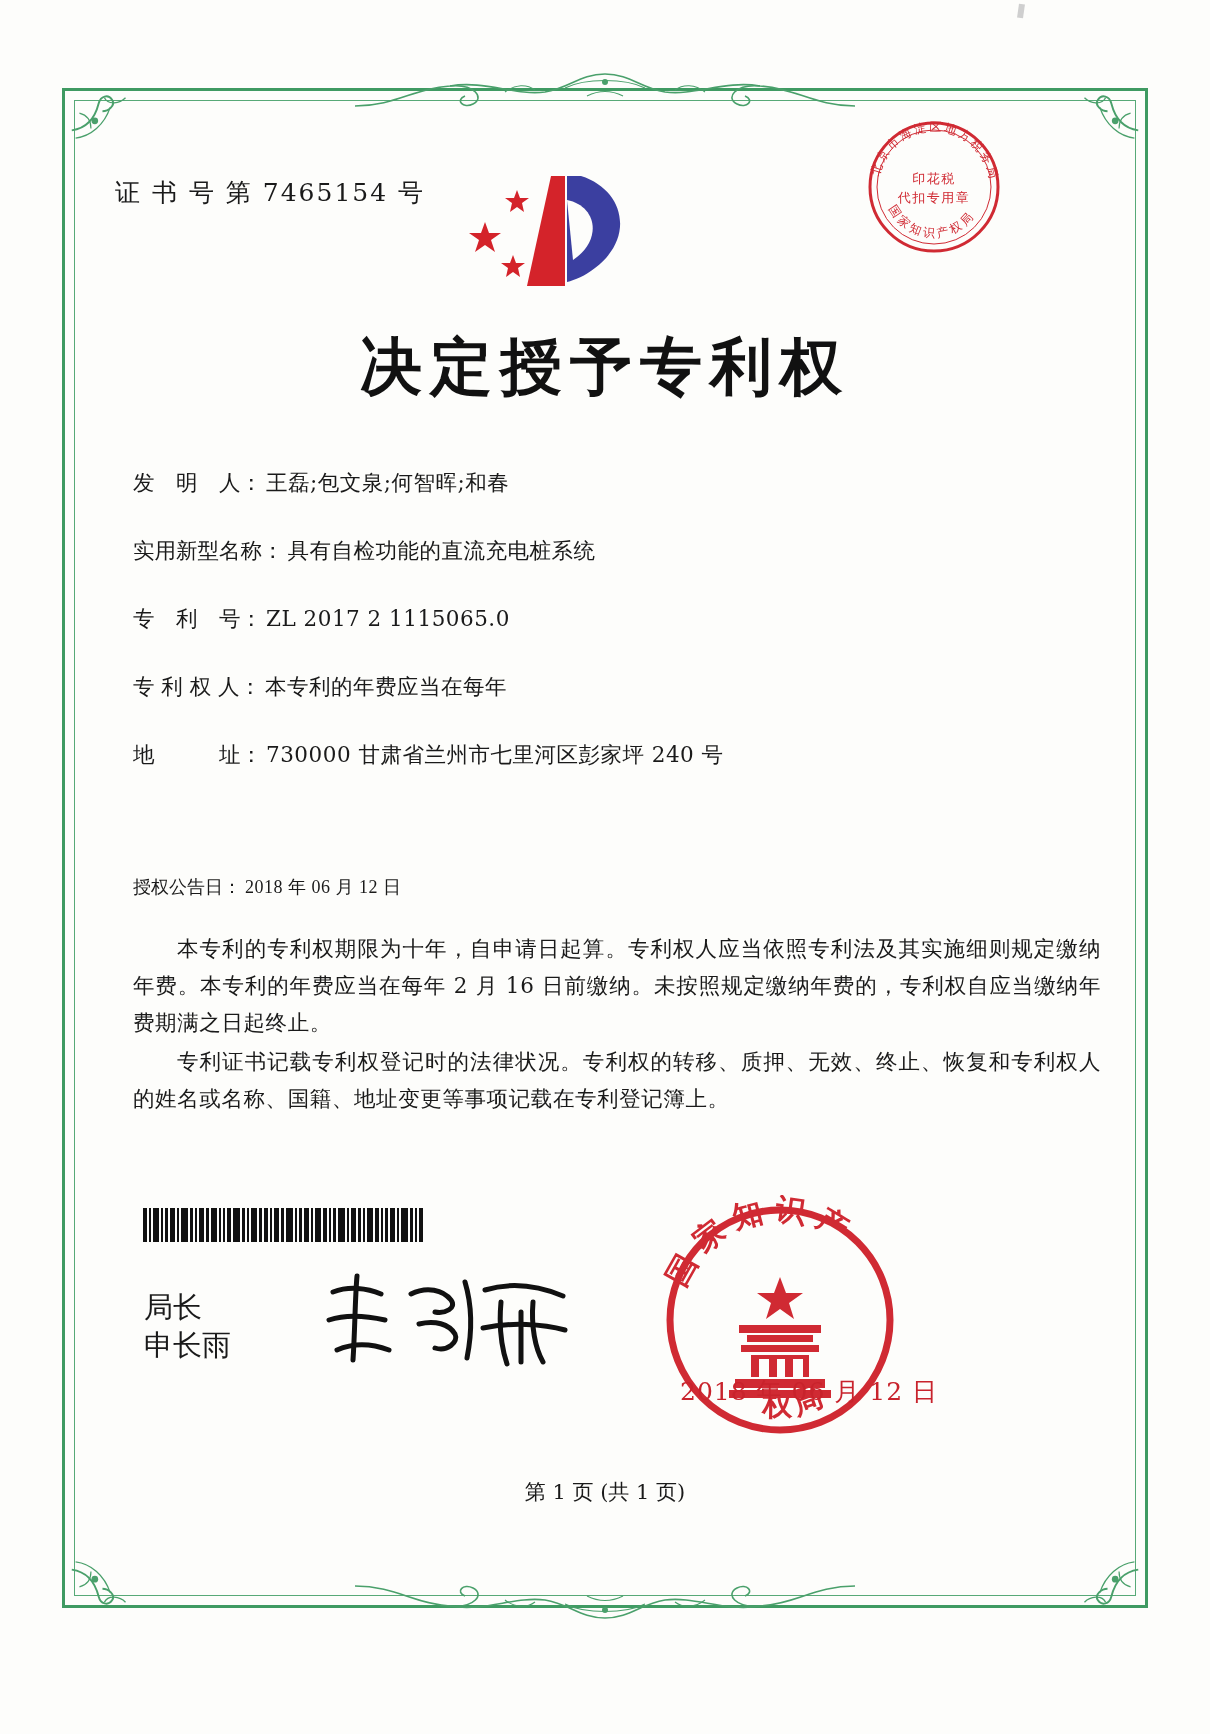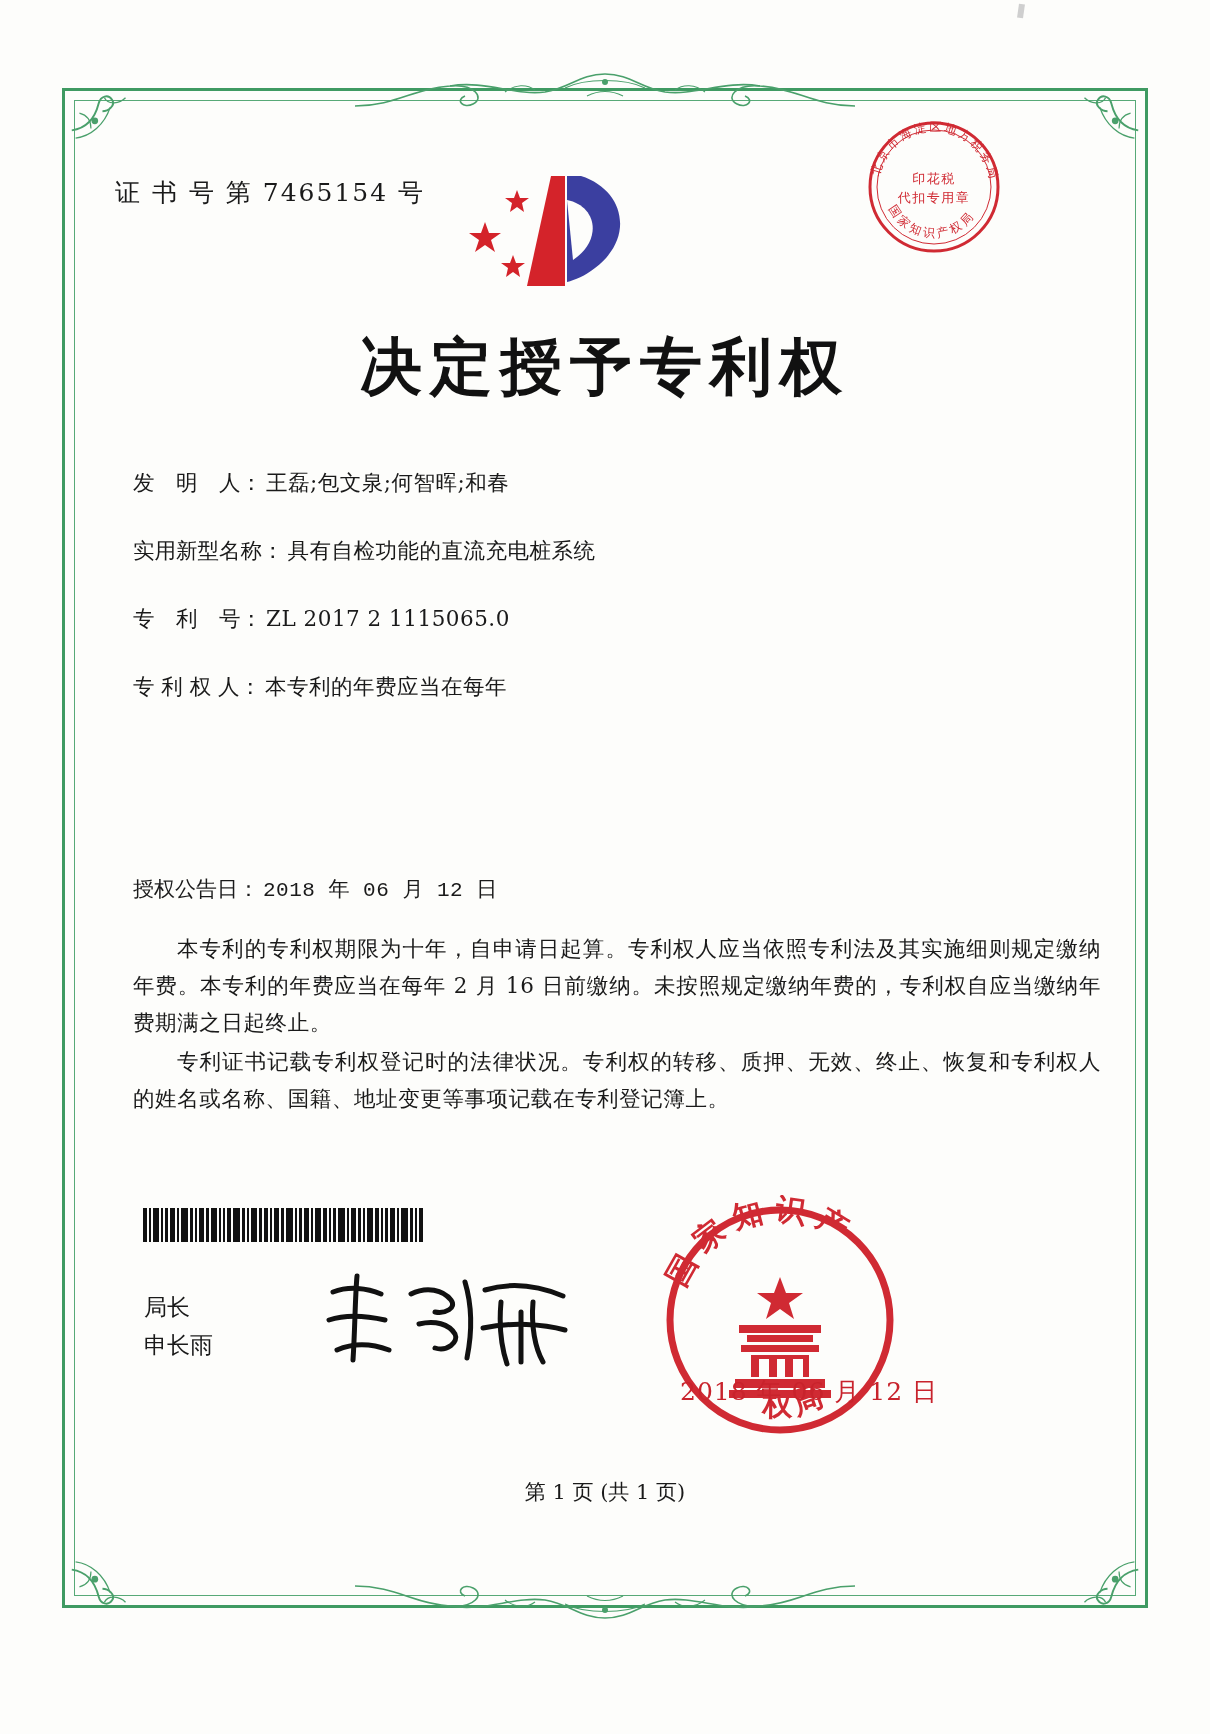--- a/index.html
+++ b/index.html
@@ -135,22 +135,22 @@
     margin-left: 4px;
     letter-spacing: 0.5px;
   }
 
   .pub-row {
     position: absolute;
     left: 133px;
     top: 875px;
     width: 980px;
     display: flex;
-    font-size: 21px;
-    font-family: Liberation Mono, monospace;
+    font-size: 18px;
+    font-family: Liberation Serif, serif;
   }
   .pub-left { width: 500px; display: flex; }
   .pub-right { display: flex; }
 
   
   .body-text {
     position: absolute;
     left: 133px;
     top: 930px;
     width: 968px;
@@ -180,21 +180,21 @@
     background: #111;
     vertical-align: top;
     margin-right: 2px;
   }
 
   
   .sig-block {
     position: absolute;
     left: 144px;
     top: 1288px;
-    font-size: 23px;
+    font-size: 29px;
     line-height: 38px;
     font-family: "DejaVu Serif", serif;
   }
   .signature {
     position: absolute;
     left: 315px;
     top: 1268px;
     width: 270px;
     height: 110px;
     color: #111;
@@ -364,20 +364,24 @@
       <span class="field-value">具有自检功能的直流充电桩系统</span>
     </div>
     <div class="field-row">
       <span class="field-label">专　利　号：</span>
       <span class="field-value">ZL 2017 2 1115065.0</span>
     </div>
     <div class="field-row">
       <span class="field-label">专 利 权 人：</span>
       <span class="field-value">本专利的年费应当在每年</span>
     </div>
+    <div class="field-row">
+      <span class="field-label">地　　　址：</span>
+      <span class="field-value">730000 甘肃省兰州市七里河区彭家坪 240 号</span>
+    </div>
   </div>
 
   <div class="pub-row">
     <div class="pub-left">
       <span class="field-label">授权公告日：</span>
       <span class="field-value">2018 年 06 月 12 日</span>
     </div>
   </div>
 
   <div class="body-text">

